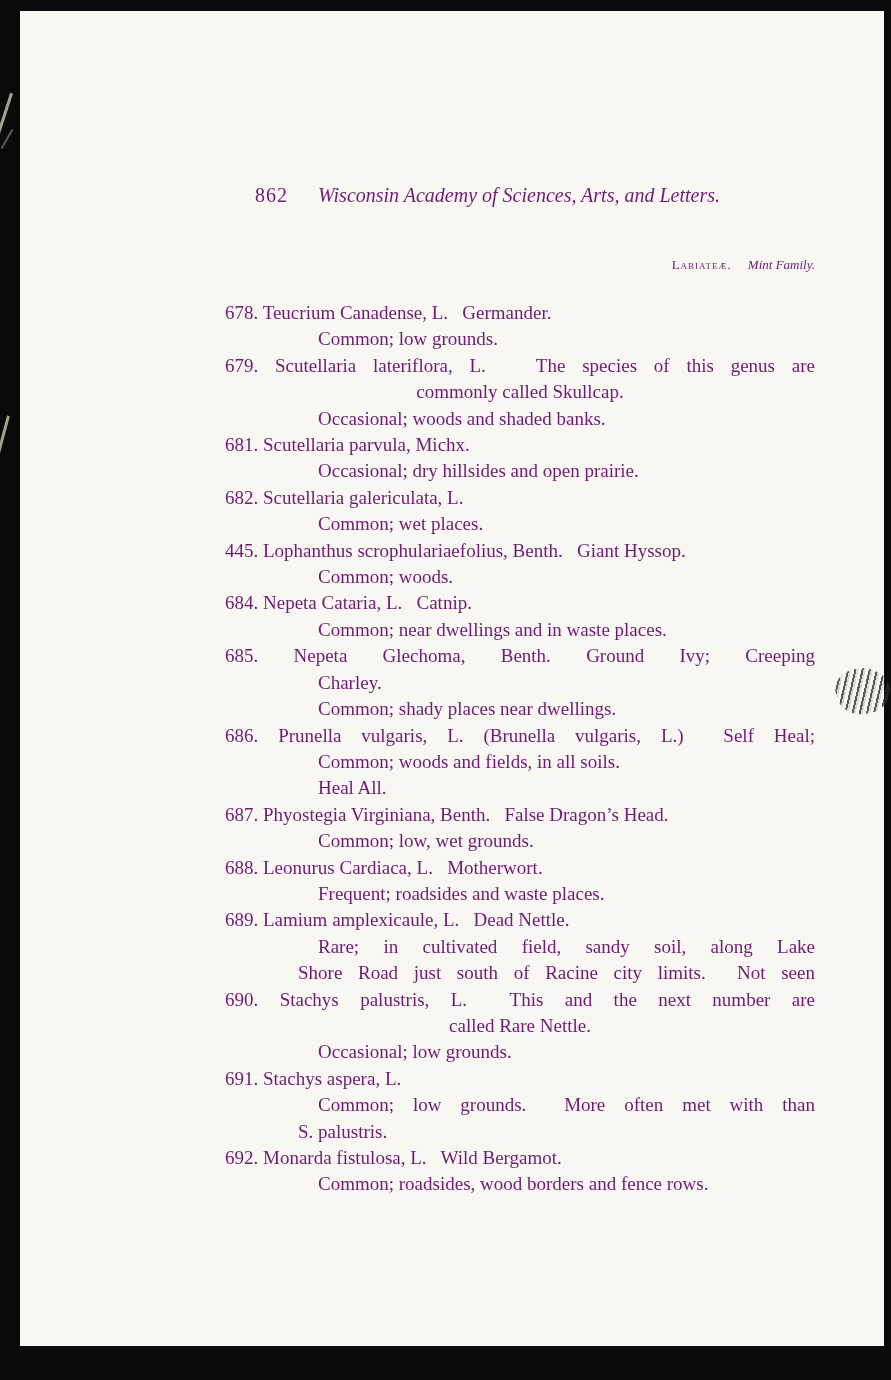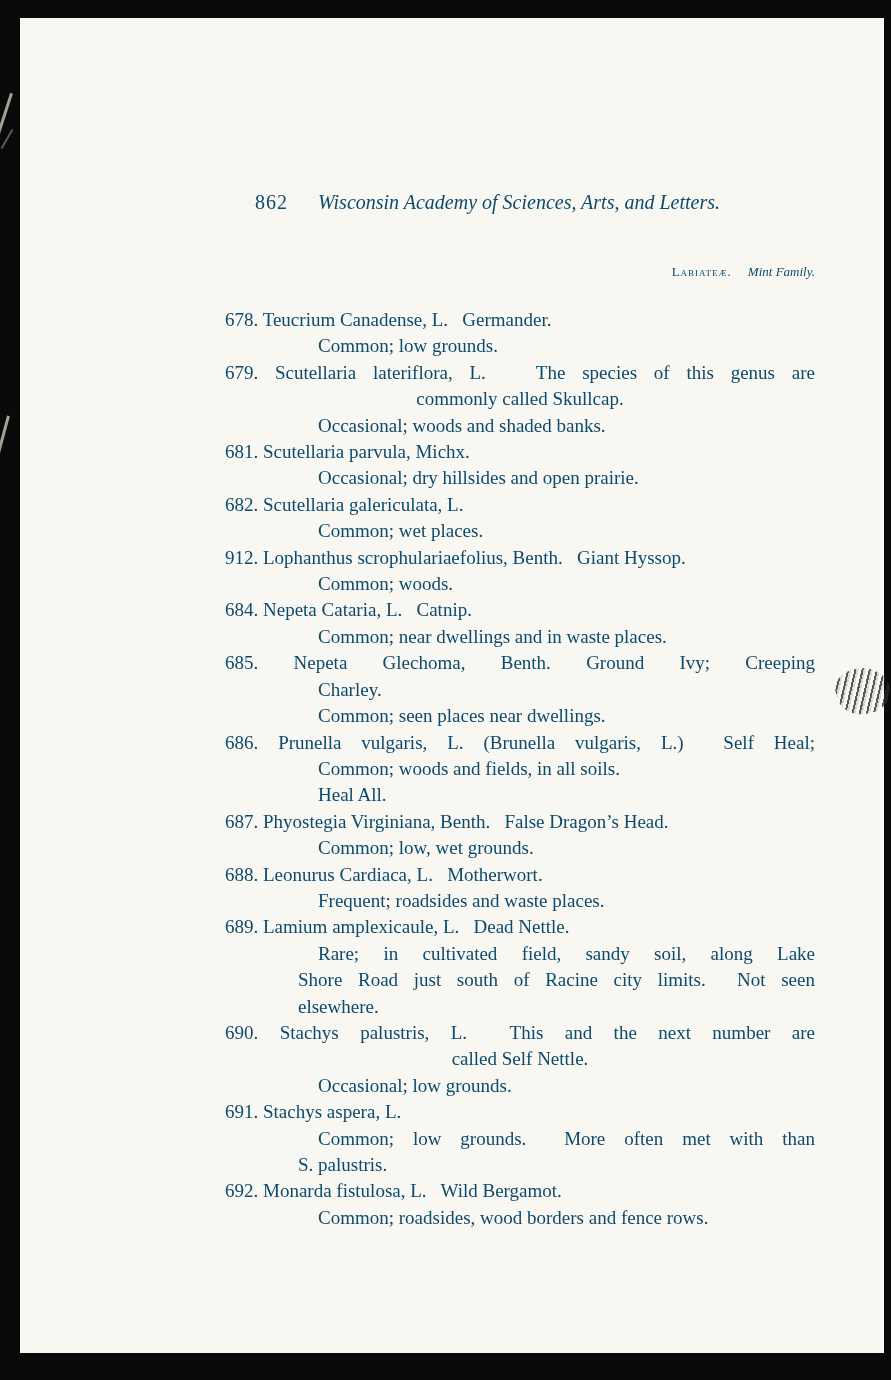--- a/index.html
+++ b/index.html
@@ -7,24 +7,24 @@
     width: 891px; height: 1380px;
     background: #060606;
     position: relative;
     overflow: hidden;
     font-family: "Liberation Serif", "DejaVu Serif", serif;
   }
   .scan { position: absolute; inset: 0; background: #0a0a0a; }
 
   .paper {
     position: absolute;
-    left: 20px; top: 18px;
+    left: 20px; top: 11px;
     width: 864px; height: 1335px;
     background: #f8f7f1;
-    color: #0c4a6e;
+    color: #701a75;
   }
 
   
   .tear { position: absolute; background: #d8d3c6; opacity: 0.75; }
   .tear1 { left: 2px; top: 92px;  width: 3px; height: 52px; transform: rotate(18deg); }
   .tear2 { left: 1px; top: 415px; width: 3px; height: 46px; transform: rotate(15deg); }
   .tear3 { left: 6px; top: 128px; width: 2px; height: 22px; transform: rotate(30deg); opacity: .4; }
 
   
   .smudge {
@@ -88,40 +88,39 @@
     <div class="body-text" id="lines">
         <div class="l">678. Teucrium Canadense, L.   Germander.</div>
         <div class="l note">Common; low grounds.</div>
         <div class="l just">679. Scutellaria lateriflora, L.   The species of this genus are</div>
         <div class="l center">commonly called Skullcap.</div>
         <div class="l note">Occasional; woods and shaded banks.</div>
         <div class="l">681. Scutellaria parvula, Michx.</div>
         <div class="l note">Occasional; dry hillsides and open prairie.</div>
         <div class="l">682. Scutellaria galericulata, L.</div>
         <div class="l note">Common; wet places.</div>
-        <div class="l">912. Lophanthus scrophulariaefolius, Benth.   Giant Hyssop.</div>
+        <div class="l">445. Lophanthus scrophulariaefolius, Benth.   Giant Hyssop.</div>
         <div class="l note">Common; woods.</div>
         <div class="l">684. Nepeta Cataria, L.   Catnip.</div>
         <div class="l note">Common; near dwellings and in waste places.</div>
         <div class="l just">685. Nepeta Glechoma, Benth. Ground Ivy; Creeping</div>
         <div class="l note">Charley.</div>
-        <div class="l note">Common; seen places near dwellings.</div>
+        <div class="l note">Common; shady places near dwellings.</div>
         <div class="l just">686. Prunella vulgaris, L. (Brunella vulgaris, L.)  Self Heal;</div>
         <div class="l note">Common; woods and fields, in all soils.</div>
         <div class="l note">Heal All.</div>
         <div class="l">687. Phyostegia Virginiana, Benth.   False Dragon’s Head.</div>
         <div class="l note">Common; low, wet grounds.</div>
         <div class="l">688. Leonurus Cardiaca, L.   Motherwort.</div>
         <div class="l note">Frequent; roadsides and waste places.</div>
         <div class="l">689. Lamium amplexicaule, L.   Dead Nettle.</div>
         <div class="l just note">Rare; in cultivated field, sandy soil, along Lake</div>
         <div class="l just notec">Shore Road just south of Racine city limits.  Not seen</div>
-        <div class="l notec">elsewhere.</div>
         <div class="l just">690. Stachys palustris, L.  This and the next number are</div>
-        <div class="l center">called Self Nettle.</div>
+        <div class="l center">called Rare Nettle.</div>
         <div class="l note">Occasional; low grounds.</div>
         <div class="l">691. Stachys aspera, L.</div>
         <div class="l just note">Common; low grounds.  More often met with than</div>
         <div class="l notec">S. palustris.</div>
         <div class="l">692. Monarda fistulosa, L.   Wild Bergamot.</div>
         <div class="l note">Common; roadsides, wood borders and fence rows.</div>
       </div>
   </div>
 
   <div class="smudge"></div>

